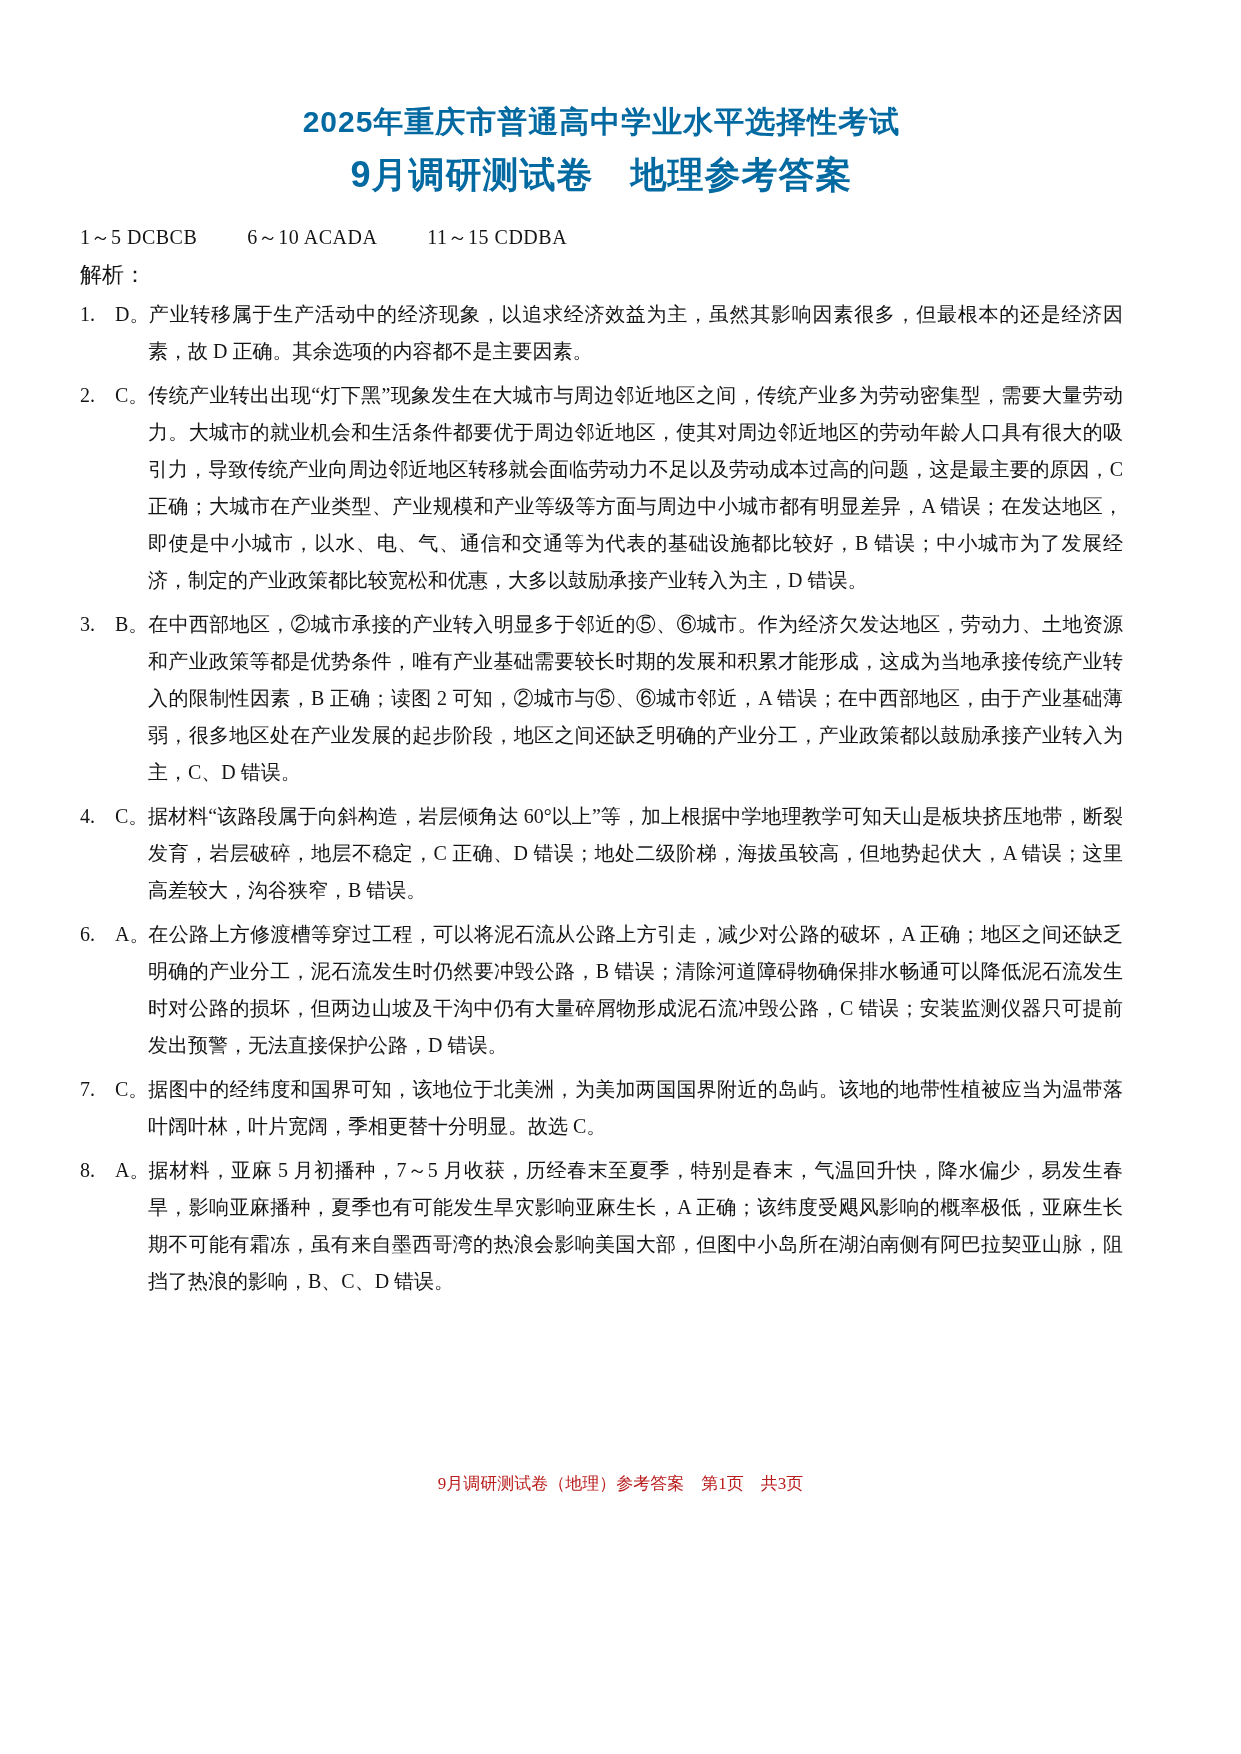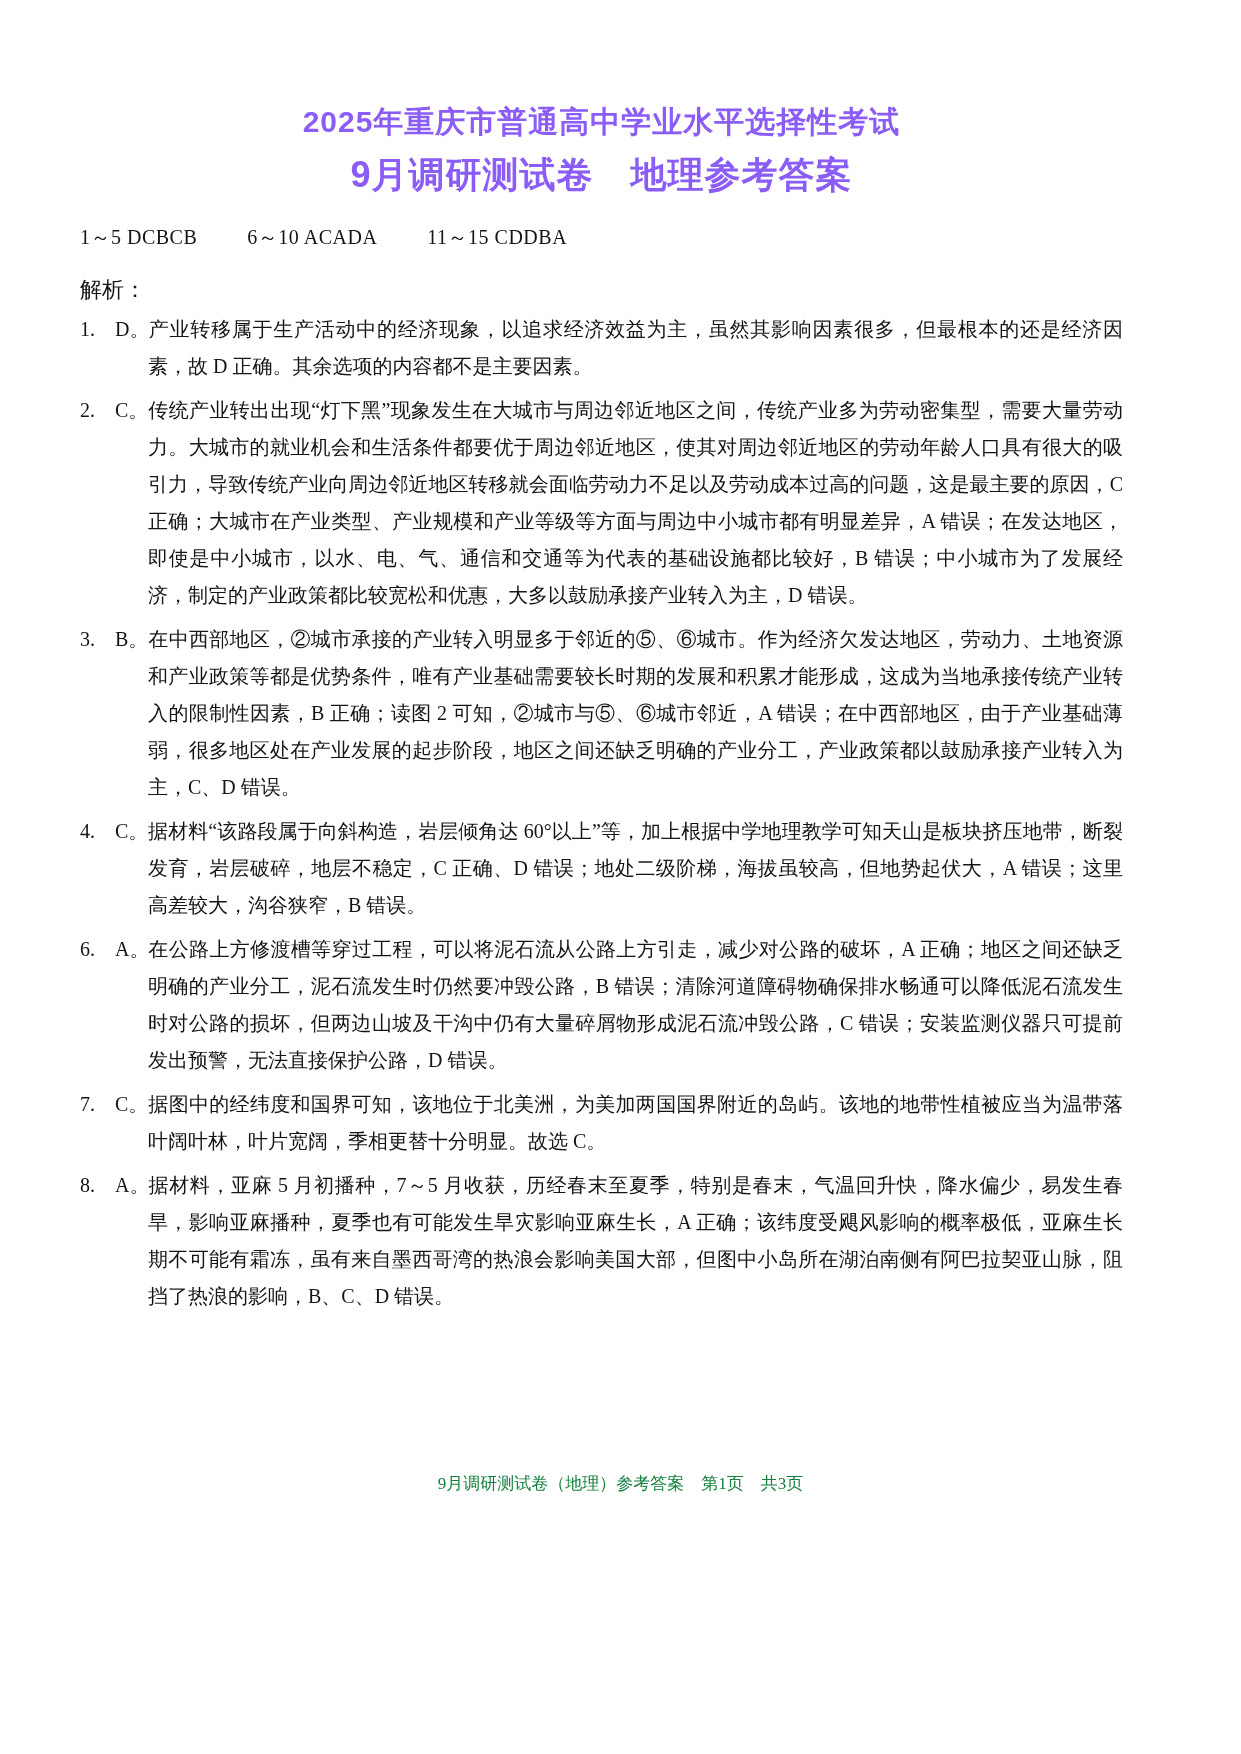--- a/index.html
+++ b/index.html
@@ -15,38 +15,38 @@
     box-sizing: border-box;
     padding: 102px 118px 0 80px;
     overflow: hidden;
     font-family: "Liberation Serif", "DejaVu Serif", serif;
     color: #141414;
   }
   .titles {
     text-align: center;
     font-family: "Liberation Sans", "DejaVu Sans", sans-serif;
     font-weight: bold;
-    color: #8b5cf6;
+    color: #0369a1;
   }
   .title-line-1 {
     font-size: 30px;
     line-height: 40px;
     margin: 0 0 13px 0;
     letter-spacing: 1px;
   }
   .title-line-2 {
     font-size: 36px;
     line-height: 40px;
     margin: 0 0 27px 0;
     letter-spacing: 1px;
   }
   .answer-key {
     font-size: 20px;
     line-height: 30px;
-    margin-bottom: 22px;
+    margin-bottom: 7px;
     letter-spacing: 0.5px;
     white-space: nowrap;
   }
   .answer-key .key-group {
     margin-right: 50px;
   }
   .analysis-label {
     font-size: 22px;
     line-height: 32px;
     margin-bottom: 5px;
@@ -73,21 +73,21 @@
     text-indent: 0;
   }
   .footer {
     position: absolute;
     left: 0;
     right: 0;
     top: 1472px;
     text-align: center;
     font-size: 17px;
     line-height: 24px;
-    color: #15803d;
+    color: #b91c1c;
   }
 </style>
 </head>
 <body>
 
 <div class="page">
 
   <div class="titles">
     <div class="title-line-1">2025年重庆市普通高中学业水平选择性考试</div>
     <div class="title-line-2">9月调研测试卷　地理参考答案</div>

